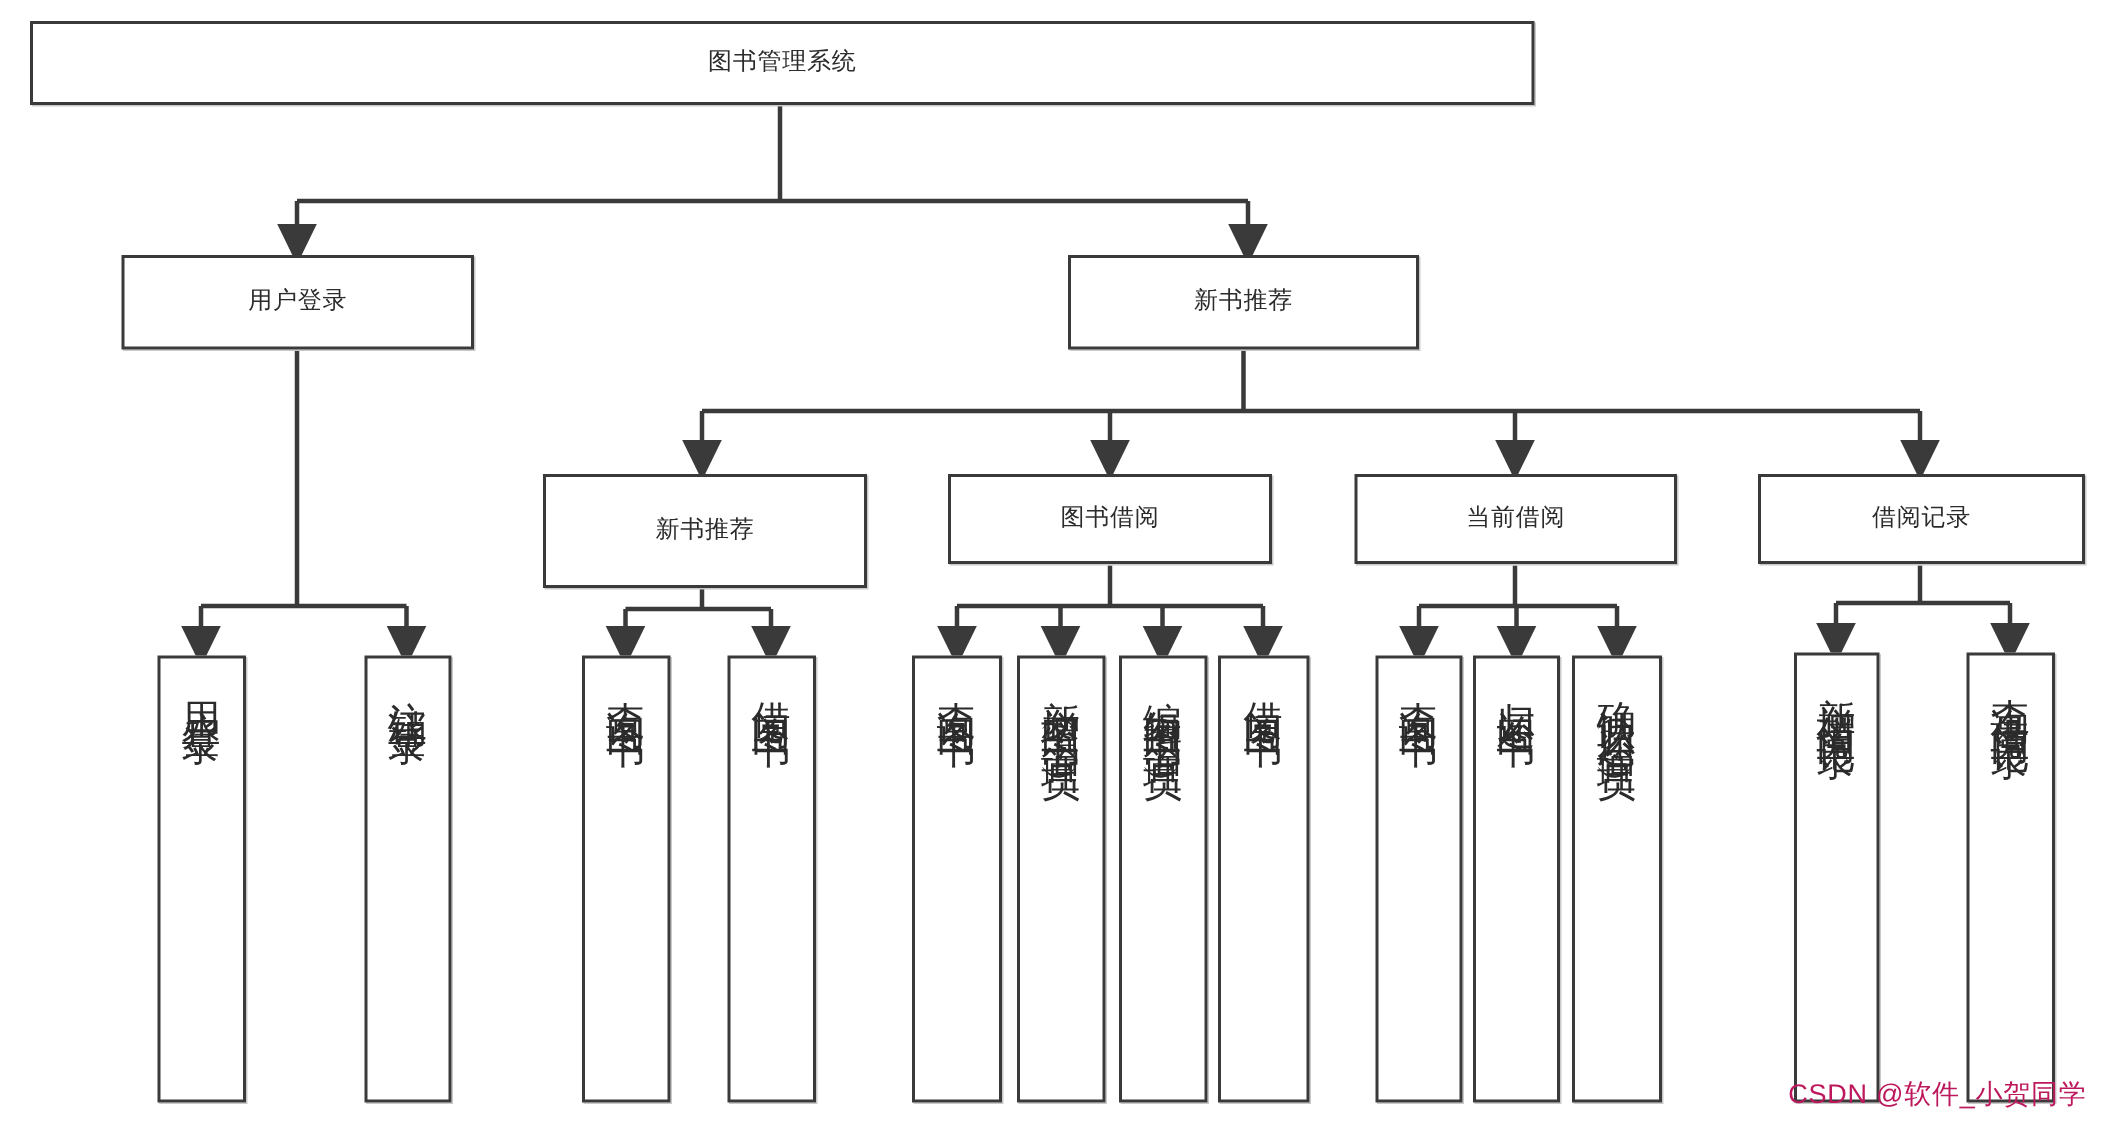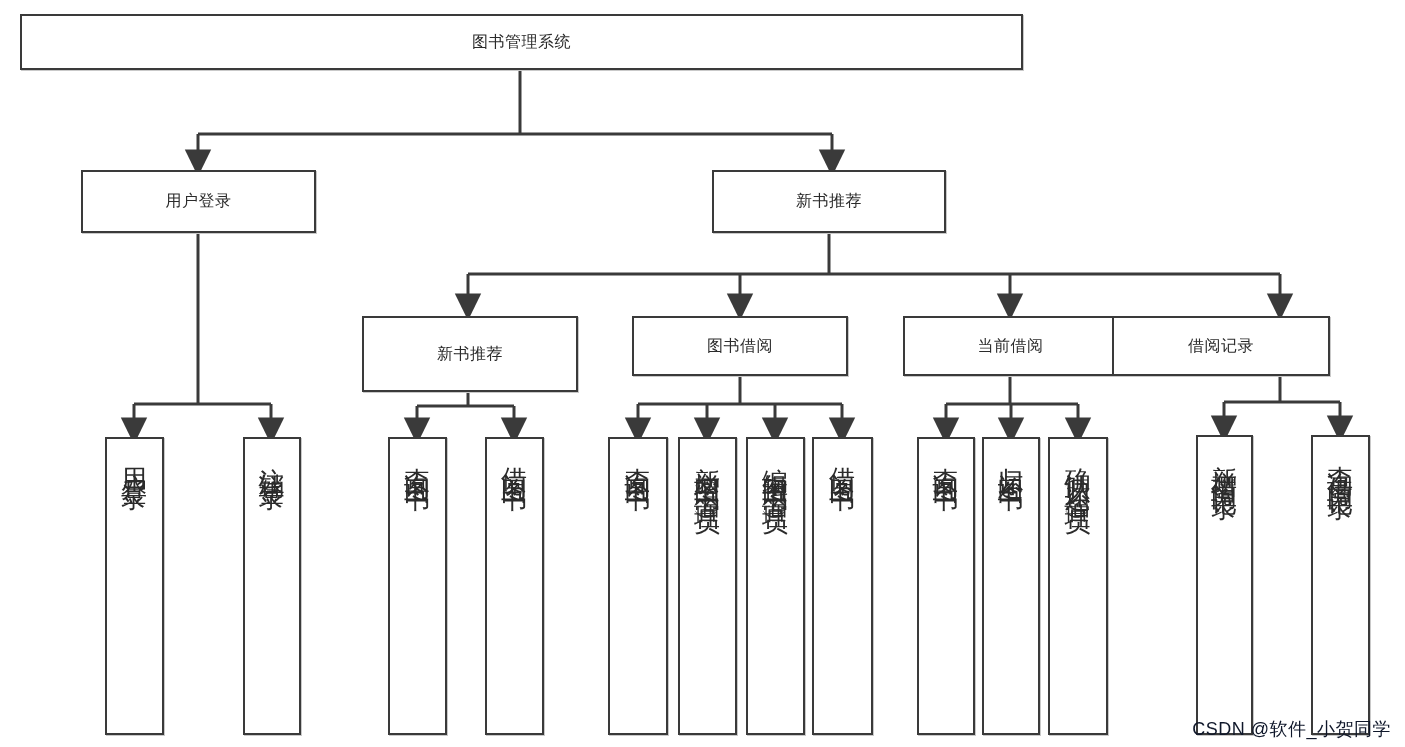--- a/index.html
+++ b/index.html
@@ -58,21 +58,21 @@
     font-size: 26px;
     letter-spacing: 6px;
     line-height: 1;
     display: block;
   }
   .watermark {
     position: absolute;
     right: 14px;
     bottom: 6px;
     font-size: 18px;
-    color: #0f172a;
+    color: #be185d;
     letter-spacing: 0.5px;
     white-space: nowrap;
   }
 </style>
 </head>
 <body>
 
 <div id="canvas">
 
   <svg class="edges" viewBox="0 0 1405 747">
@@ -138,21 +138,21 @@
 
   <div class="node horiz" style="left:362px; top:316px; width:216px; height:76px;">
     <span class="label">新书推荐</span>
   </div>
   <div class="node horiz" style="left:632px; top:316px; width:216px; height:60px;">
     <span class="label">图书借阅</span>
   </div>
   <div class="node horiz" style="left:903px; top:316px; width:215px; height:60px;">
     <span class="label">当前借阅</span>
   </div>
-  <div class="node horiz" style="left:1112px; top:316px; width:218px; height:60px;">
+  <div class="node horiz" style="left:1172px; top:316px; width:218px; height:60px;">
     <span class="label">借阅记录</span>
   </div>
 
   <div class="node vert" style="left:105px; top:437px; width:59px; height:298px;">
     <span class="label">用户登录</span>
   </div>
   <div class="node vert" style="left:243px; top:437px; width:58px; height:298px;">
     <span class="label">注销登录</span>
   </div>
 

